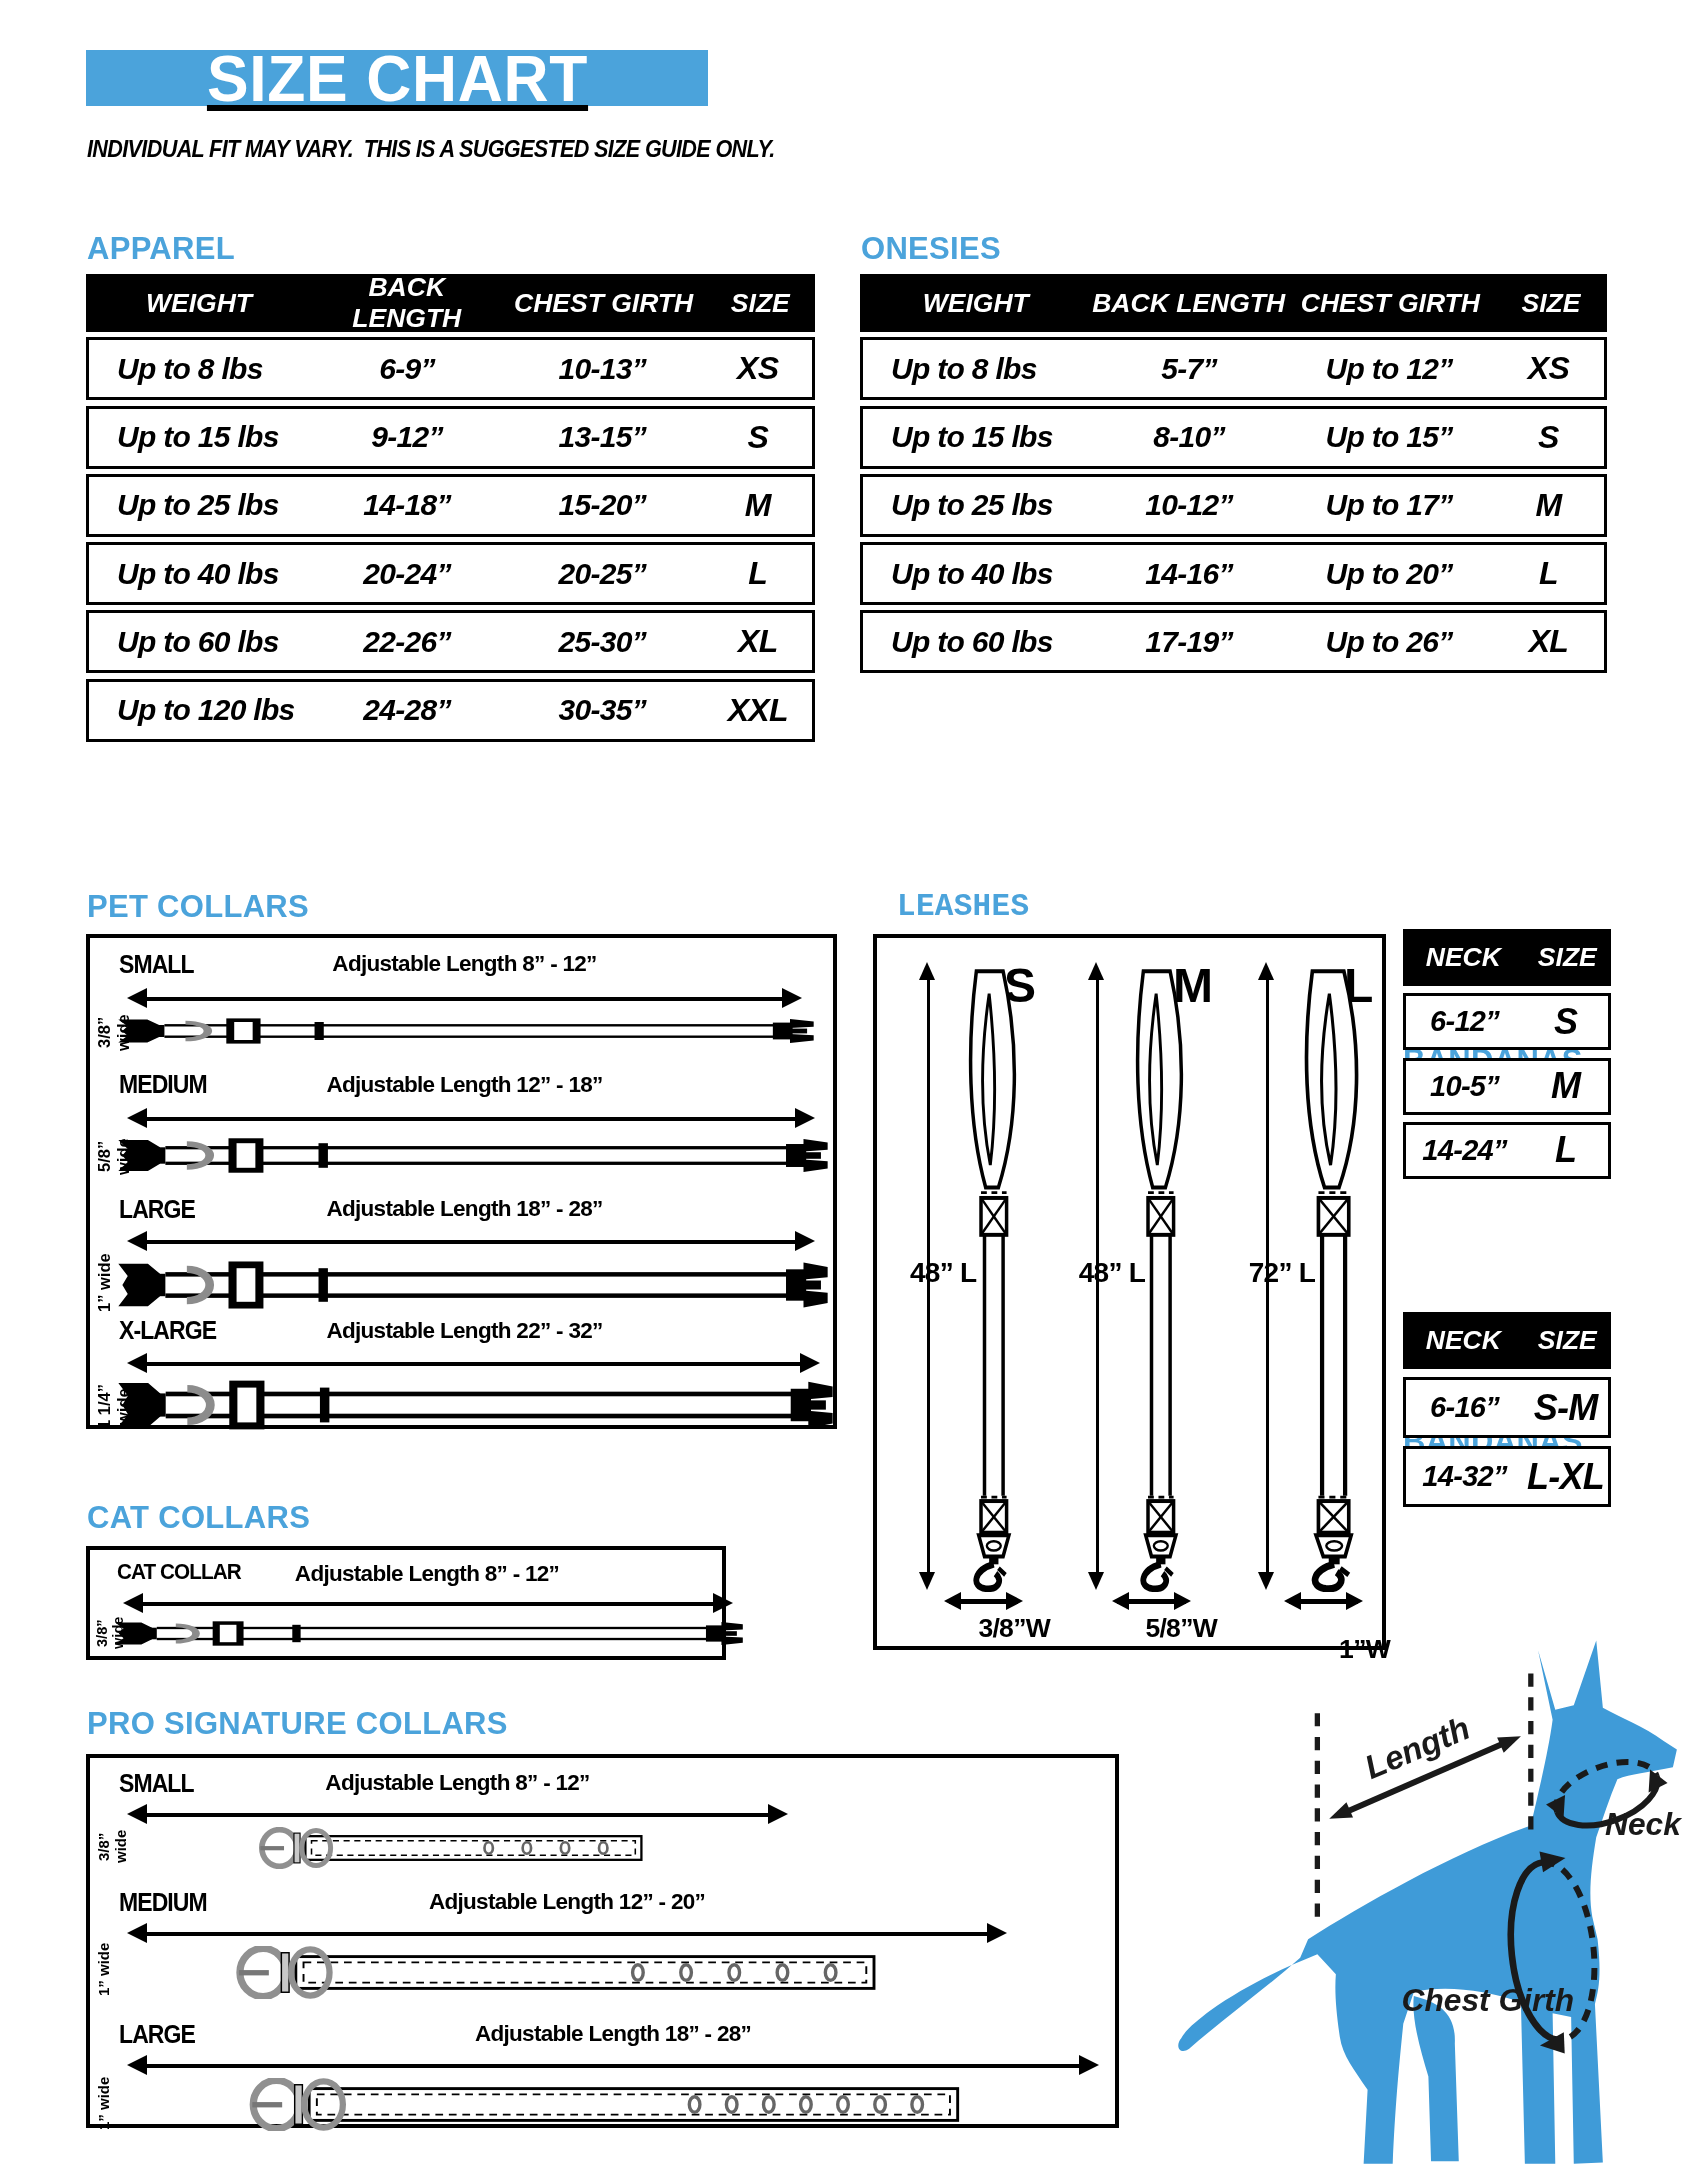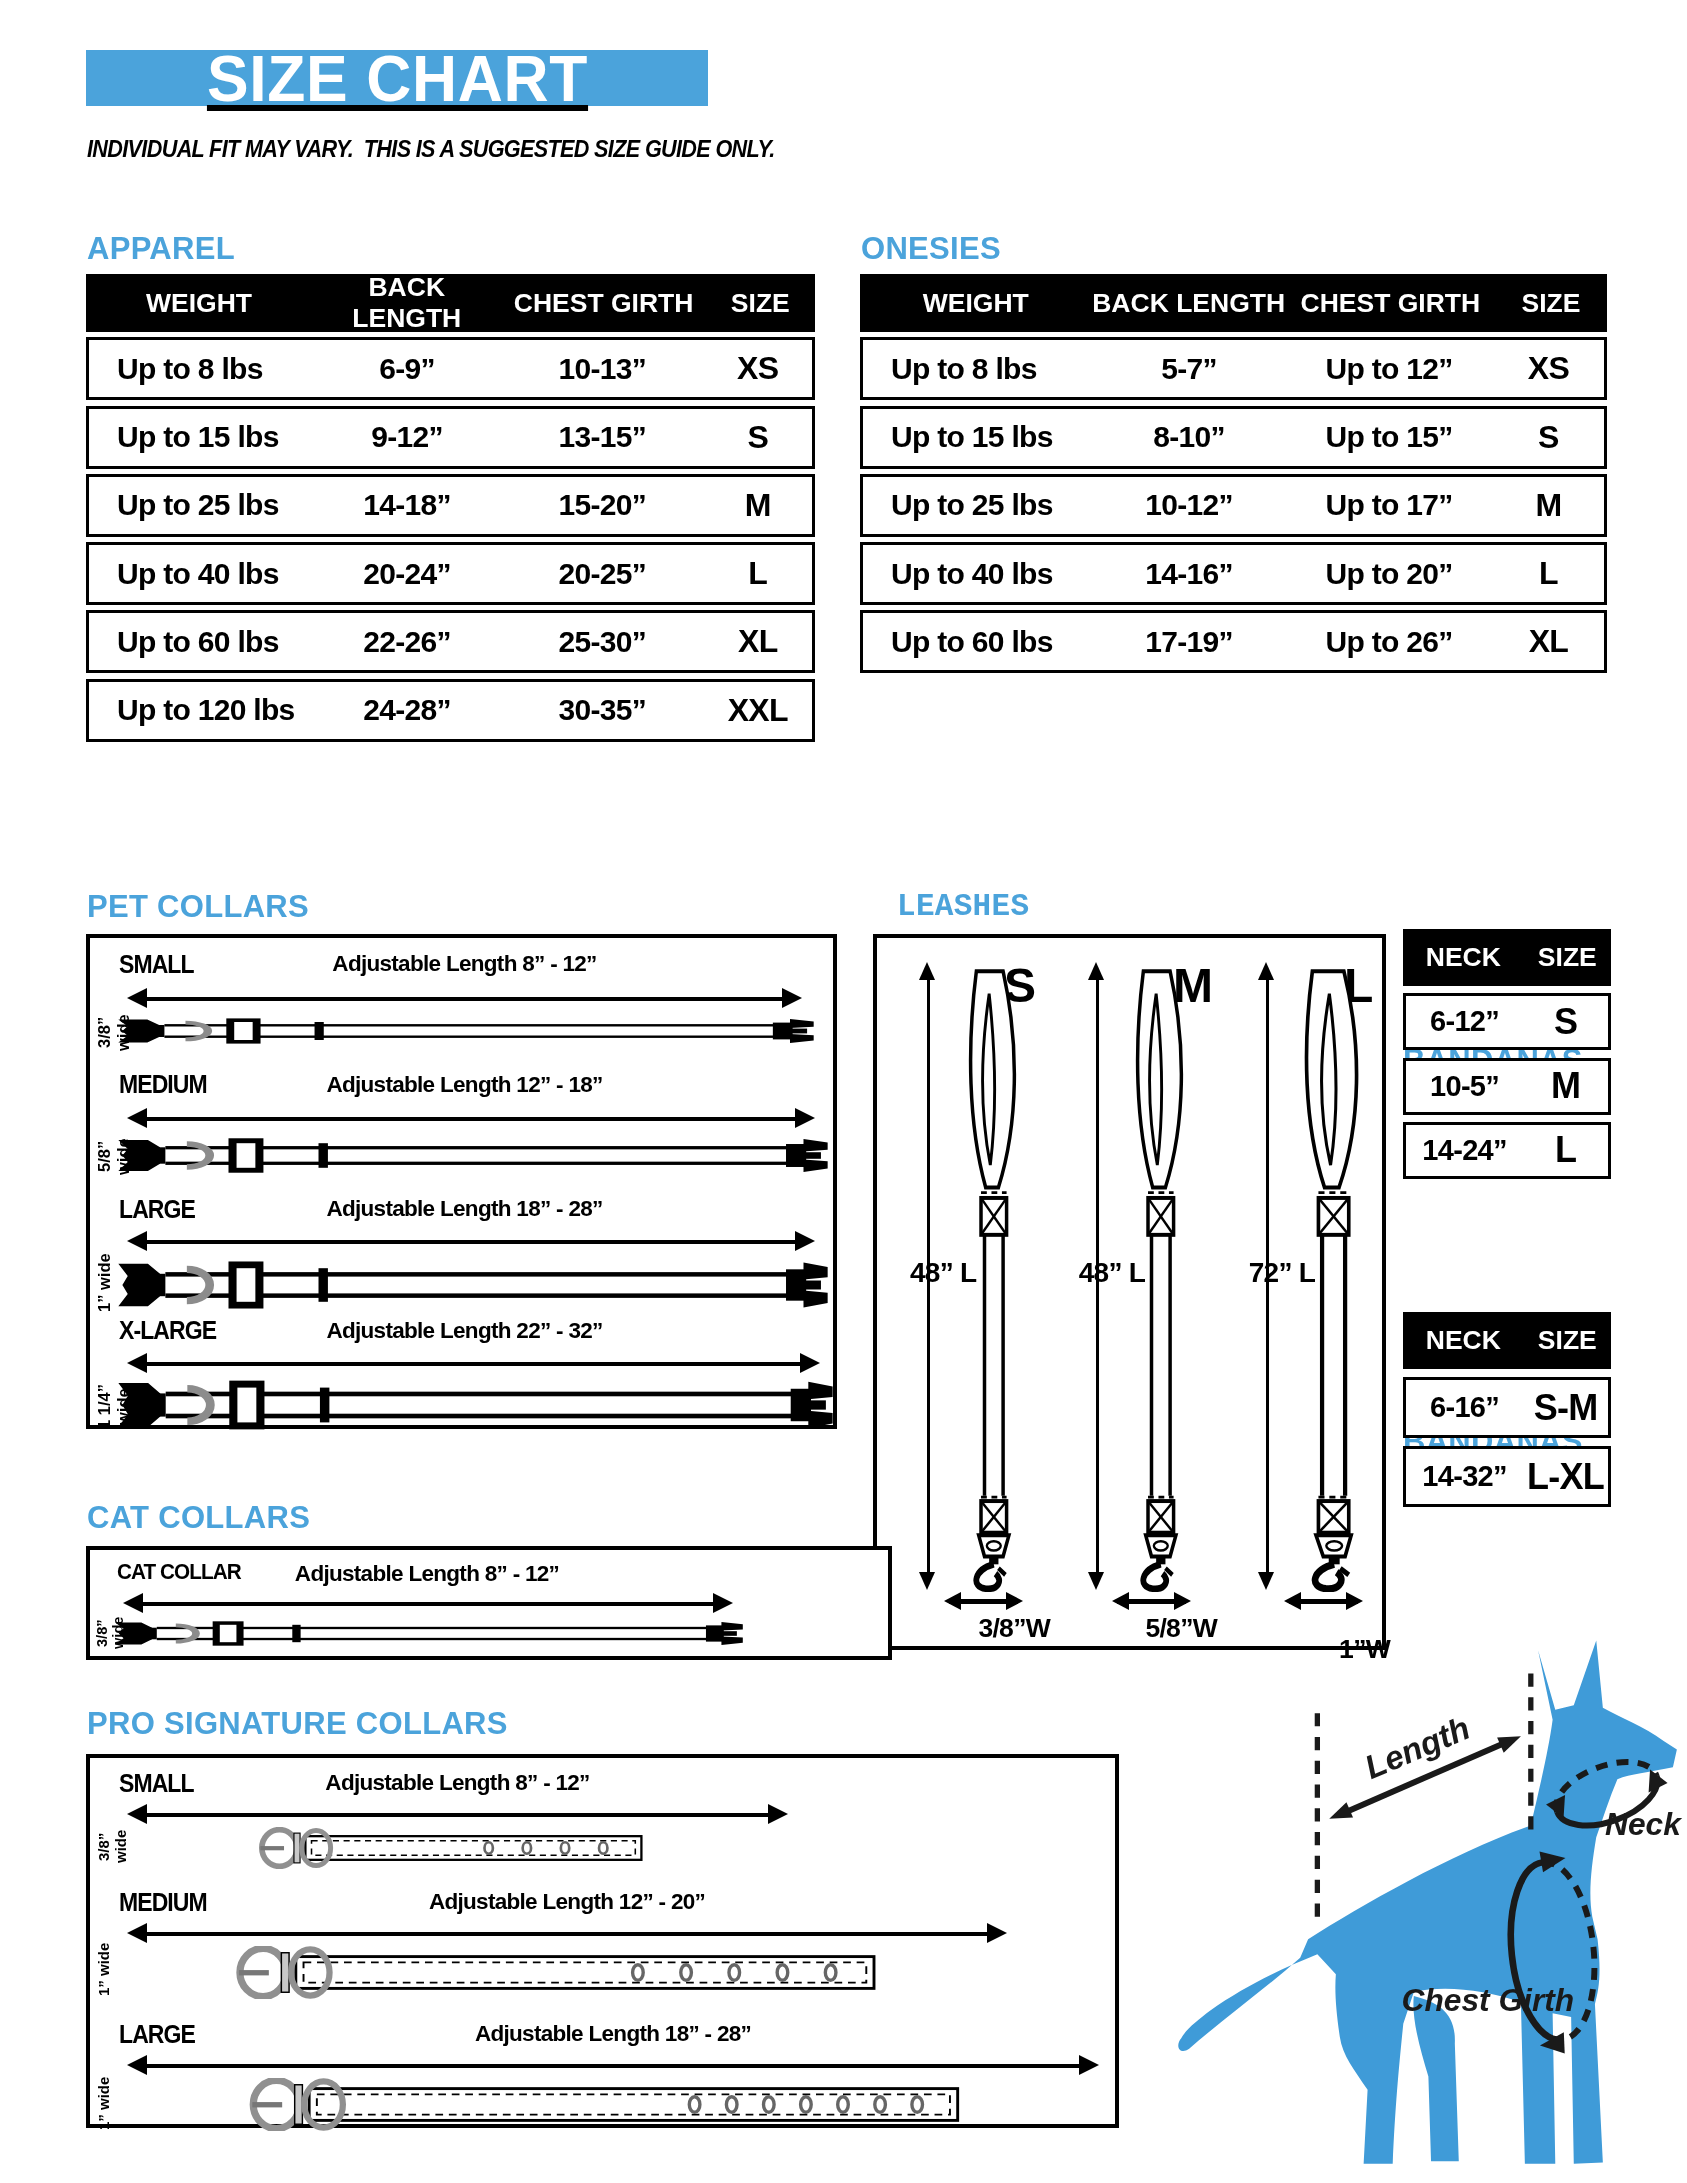--- a/index.html
+++ b/index.html
@@ -7,21 +7,21 @@
         font-family:"Liberation Sans",sans-serif;color:#000;overflow:hidden;}
   .abs{position:absolute;}
 
   
   .banner{background:#4BA3DB;display:flex;align-items:center;justify-content:center;}
   .banner-title{color:#fff;font-weight:bold;font-size:65px;letter-spacing:0.7px;transform:scaleX(.96);}
   .subtitle{font-size:23px;font-weight:bold;font-style:italic;letter-spacing:-0.7px;transform:scaleX(.94);transform-origin:left;white-space:pre;}
   .heading{color:#4BA3DB;font-weight:bold;font-size:31px;letter-spacing:0.3px;line-height:37px;white-space:pre;}
 
   
-  .size-table{position:absolute;}
+  .size-table{position:absolute;font-style:italic;}
   .st-header{background:#000;color:#fff;height:58px;display:flex;align-items:center;font-weight:bold;font-size:26.5px;}
   .st-row{background:#fff;border:3.3px solid #000;height:63px;display:flex;align-items:center;
           font-weight:bold;font-size:30px;margin-top:5.3px;box-sizing:border-box;letter-spacing:-0.7px;}
   .c1{width:31%;text-align:left;padding-left:28px;box-sizing:border-box;}
   .c2{width:26%;text-align:center;}
   .c3{width:28%;text-align:center;}
   .c4{width:15%;text-align:center;}
   .st-header .c1{text-align:center;padding-left:0;}
   .st-row .c4{font-size:32px;}
 
@@ -372,21 +372,21 @@
       <div class="b1">6-16”</div>
       <div class="b2">S-M</div>
     </div>
     <div class="bt-row" style="height:61px;margin-top:8px;">
       <div class="b1">14-32”</div>
       <div class="b2">L-XL</div>
     </div>
   </div>
 
   <div class="abs heading" style="left:87px;top:1499px;">CAT COLLARS</div>
-  <div class="diagram-box" style="left:86px;top:1546px;width:806px;height:114px;">
+  <div class="diagram-box" style="left:86px;top:1546px;width:640px;height:114px;">
     <div class="row-label" style="left:26.5px;top:9.3px;font-size:22.5px;">CAT COLLAR</div>
     <div class="row-adjust" style="left:33px;top:10.6px;width:608px;">Adjustable Length 8” - 12”</div>
     <div class="arrow-h" style="left:33px;top:54px;width:610px;">
         <div class="shaft"></div>
       </div>
     <div class="vlabel" style="left:4px;top:62px;height:42px;font-size:14.6px;">3/8” wide</div>
     <svg class="abs" style="left:24px;top:69px;" width="630" height="29" viewBox="0 0 1060 100" preserveAspectRatio="none">
       <polygon points="2,12 46,12 64,30 64,70 46,88 2,88 16,66 8,50 16,34" fill="#000"></polygon>
       <rect x="58" y="30" width="14" height="40" fill="#000"></rect>
       <rect x="72" y="27" width="962" height="8" fill="#000"></rect>

